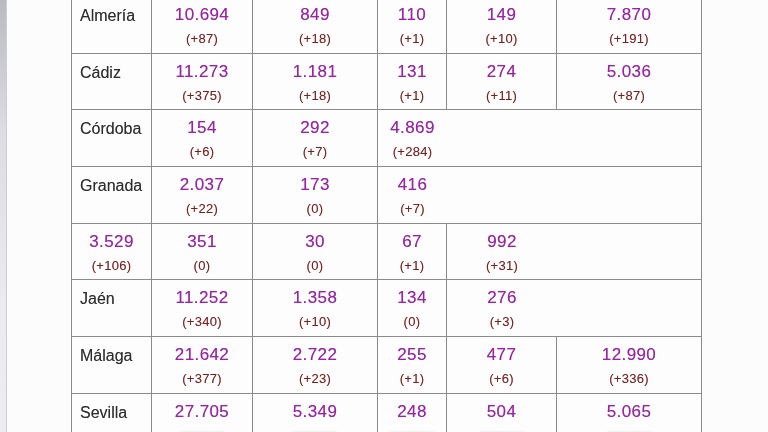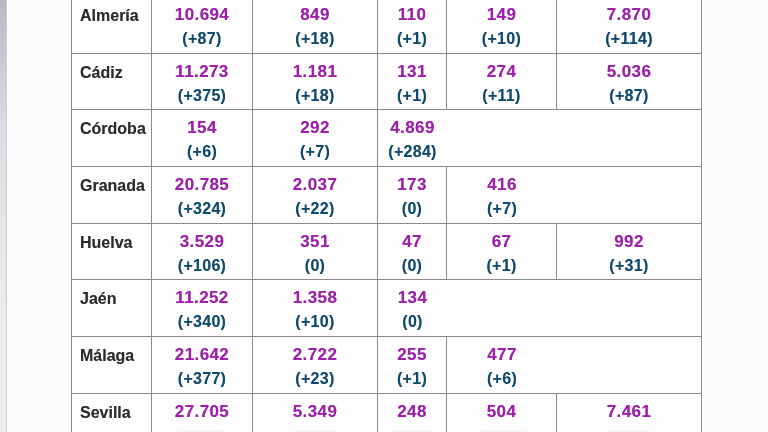--- a/index.html
+++ b/index.html
@@ -10,21 +10,20 @@
     overflow: hidden;
     background: #fcfcfc;
     font-family: "Liberation Sans", sans-serif;
   }
   * { box-sizing: border-box; }
 
   .photo {
     position: relative;
     width: 628px;
     height: 432px;
-    font-weight: bold;
   }
 
   
   .edge-left {
     position: absolute;
     left: 0; top: 0;
     width: 7px; height: 432px;
     background: linear-gradient(180deg, #b9b9c1 0%, #dcdce2 30%, #ebebef 70%, #ededf1 100%);
     border-right: 1px solid #cdcdd4;
   }
@@ -79,24 +78,24 @@
   }
   .main {
     font-size: 17px;
     line-height: 24px;
     letter-spacing: 0.4px;
     color: #a21caf;
     text-shadow: 0 0 0.6px rgba(39,39,39,0.45);
     white-space: nowrap;
   }
   .delta {
-    font-size: 16px;
+    font-size: 13px;
     line-height: 23px;
     letter-spacing: 0.3px;
-    color: #0c4a6e;
+    color: #7f1d1d;
     text-shadow: 0 0 0.6px rgba(46,46,46,0.4);
     white-space: nowrap;
     text-align: right;
   }
   
   .delta.ghost {
     margin-top: 8px;
     width: 46px;
     height: 10px;
     background: #d9d9d9;
@@ -127,21 +126,21 @@
         <div class="cell val">
     <span class="main">110</span>
     <span class="delta">(+1)</span>
   </div>
         <div class="cell val">
     <span class="main">149</span>
     <span class="delta">(+10)</span>
   </div>
         <div class="cell val">
     <span class="main">7.870</span>
-    <span class="delta">(+114)</span>
+    <span class="delta">(+191)</span>
   </div>
       </div>
       <div class="row">
     <div class="cell prov">
       <span class="prov-name">Cádiz</span>
     </div>
   <div class="cell val">
     <span class="main">11.273</span>
     <span class="delta">(+375)</span>
   </div>
@@ -176,51 +175,44 @@
   </div>
         <div class="cell val">
     <span class="main">4.869</span>
     <span class="delta">(+284)</span>
   </div>
       </div>
       <div class="row">
     <div class="cell prov">
       <span class="prov-name">Granada</span>
     </div>
-  <div class="cell val">
-    <span class="main">20.785</span>
-    <span class="delta">(+324)</span>
-  </div>
         <div class="cell val">
     <span class="main">2.037</span>
     <span class="delta">(+22)</span>
   </div>
         <div class="cell val">
     <span class="main">173</span>
     <span class="delta">(0)</span>
   </div>
         <div class="cell val">
     <span class="main">416</span>
     <span class="delta">(+7)</span>
   </div>
       </div>
       <div class="row">
-    <div class="cell prov">
-      <span class="prov-name">Huelva</span>
-    </div>
   <div class="cell val">
     <span class="main">3.529</span>
     <span class="delta">(+106)</span>
   </div>
         <div class="cell val">
     <span class="main">351</span>
     <span class="delta">(0)</span>
   </div>
         <div class="cell val">
-    <span class="main">47</span>
+    <span class="main">30</span>
     <span class="delta">(0)</span>
   </div>
         <div class="cell val">
     <span class="main">67</span>
     <span class="delta">(+1)</span>
   </div>
         <div class="cell val">
     <span class="main">992</span>
     <span class="delta">(+31)</span>
   </div>
@@ -234,20 +226,24 @@
     <span class="delta">(+340)</span>
   </div>
         <div class="cell val">
     <span class="main">1.358</span>
     <span class="delta">(+10)</span>
   </div>
         <div class="cell val">
     <span class="main">134</span>
     <span class="delta">(0)</span>
   </div>
+        <div class="cell val">
+    <span class="main">276</span>
+    <span class="delta">(+3)</span>
+  </div>
       </div>
       <div class="row">
     <div class="cell prov">
       <span class="prov-name">Málaga</span>
     </div>
   <div class="cell val">
     <span class="main">21.642</span>
     <span class="delta">(+377)</span>
   </div>
         <div class="cell val">
@@ -255,20 +251,24 @@
     <span class="delta">(+23)</span>
   </div>
         <div class="cell val">
     <span class="main">255</span>
     <span class="delta">(+1)</span>
   </div>
         <div class="cell val">
     <span class="main">477</span>
     <span class="delta">(+6)</span>
   </div>
+        <div class="cell val">
+    <span class="main">12.990</span>
+    <span class="delta">(+336)</span>
+  </div>
       </div>
       <div class="row">
     <div class="cell prov">
       <span class="prov-name">Sevilla</span>
     </div>
   <div class="cell val">
     <span class="main">27.705</span>
     <span class="delta ghost"></span>
   </div>
         <div class="cell val">
@@ -277,18 +277,18 @@
   </div>
         <div class="cell val">
     <span class="main">248</span>
     <span class="delta ghost"></span>
   </div>
         <div class="cell val">
     <span class="main">504</span>
     <span class="delta ghost"></span>
   </div>
         <div class="cell val">
-    <span class="main">7.461</span>
+    <span class="main">5.065</span>
     <span class="delta ghost"></span>
   </div>
       </div>
     </div>
 </div>
 
 </body></html>

